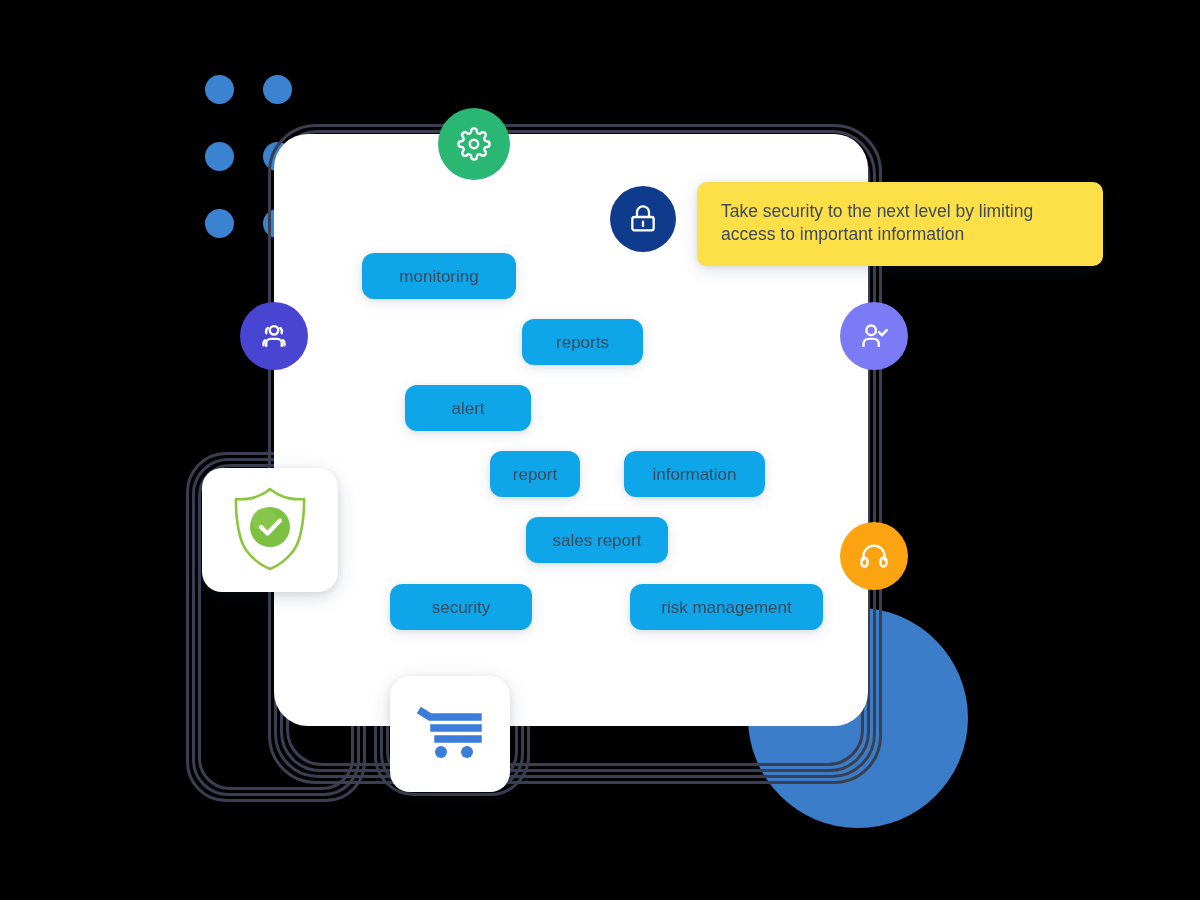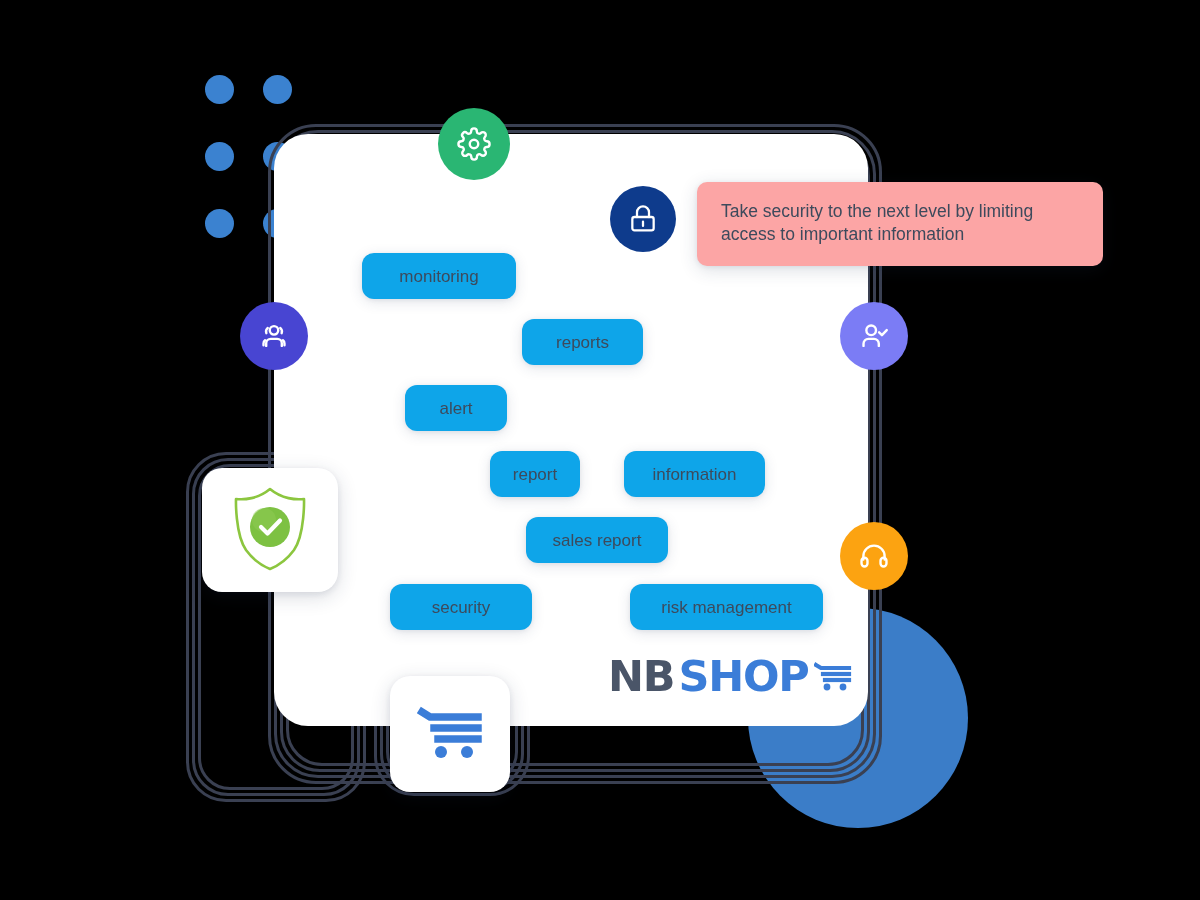--- a/index.html
+++ b/index.html
@@ -105,21 +105,21 @@
     white-space: nowrap;
     z-index: 8;
   }
 
   
   .tooltip {
     position: absolute;
     left: 697px;
     top: 182px;
     width: 406px;
-    background: #fca5a5;
+    background: #fde047;
     border-radius: 10px;
     box-shadow: 0 4px 18px rgba(40, 55, 90, 0.16),
                 0 1px 5px rgba(40, 55, 90, 0.09);
     padding: 18px 22px 19px 24px;
     color: #3d4a5c;
     font-size: 17.5px;
     line-height: 1.33;
     z-index: 12;
   }
 
@@ -203,21 +203,21 @@
   <div class="frame f1"></div>
   <div class="frame f2"></div>
   <div class="frame f3"></div>
   <div class="frame f4"></div>
 
   <div class="screen"></div>
 
   <div id="chips">
       <div class="chip" style="left: 362px; top: 253px; width: 154px;">monitoring</div>
       <div class="chip" style="left: 522px; top: 319px; width: 121px;">reports</div>
-      <div class="chip" style="left: 405px; top: 385px; width: 102px;">alert</div>
+      <div class="chip" style="left: 405px; top: 385px; width: 126px;">alert</div>
       <div class="chip" style="left: 490px; top: 451px; width: 90px;">report</div>
       <div class="chip" style="left: 624px; top: 451px; width: 141px;">information</div>
       <div class="chip" style="left: 526px; top: 517px; width: 142px;">sales report</div>
       <div class="chip" style="left: 390px; top: 584px; width: 142px;">security</div>
       <div class="chip" style="left: 630px; top: 584px; width: 193px;">risk management</div>
     </div>
 
   <div class="tooltip">
     <span>Take security to the next level by limiting access to important information</span>
   </div>
@@ -290,27 +290,14 @@
       <svg width="68" height="56" viewBox="0 0 68 56" fill="none">
         <path d="M6 8 L14 13 L62 13" stroke="#3b7dd8" stroke-width="7.5" stroke-linecap="square" stroke-linejoin="miter" fill="none"></path>
         <line x1="18" y1="24" x2="62" y2="24" stroke="#3b7dd8" stroke-width="7.5" stroke-linecap="square"></line>
         <line x1="22" y1="35" x2="62" y2="35" stroke="#3b7dd8" stroke-width="7.5" stroke-linecap="square"></line>
         <circle cx="25" cy="48" r="6" fill="#3b7dd8"></circle>
         <circle cx="51" cy="48" r="6" fill="#3b7dd8"></circle>
       </svg>
     </span>
   </div>
 
-  <div class="logo">
-    <span class="logo-text logo-nb">NB</span>
-    <span class="logo-text logo-shop">SHOP</span>
-    <span class="logo-cart">
-      <svg width="38" height="32" viewBox="0 0 38 32" fill="none">
-        <path d="M2 5 L7 8 L35 8" stroke="#3b7dd8" stroke-width="4.2" stroke-linecap="square" fill="none"></path>
-        <line x1="9" y1="14" x2="35" y2="14" stroke="#3b7dd8" stroke-width="4.2" stroke-linecap="square"></line>
-        <line x1="11" y1="20" x2="35" y2="20" stroke="#3b7dd8" stroke-width="4.2" stroke-linecap="square"></line>
-        <circle cx="13" cy="27" r="3.4" fill="#3b7dd8"></circle>
-        <circle cx="29" cy="27" r="3.4" fill="#3b7dd8"></circle>
-      </svg>
-    </span>
-  </div>
 
 </div>
 
 </body></html>

